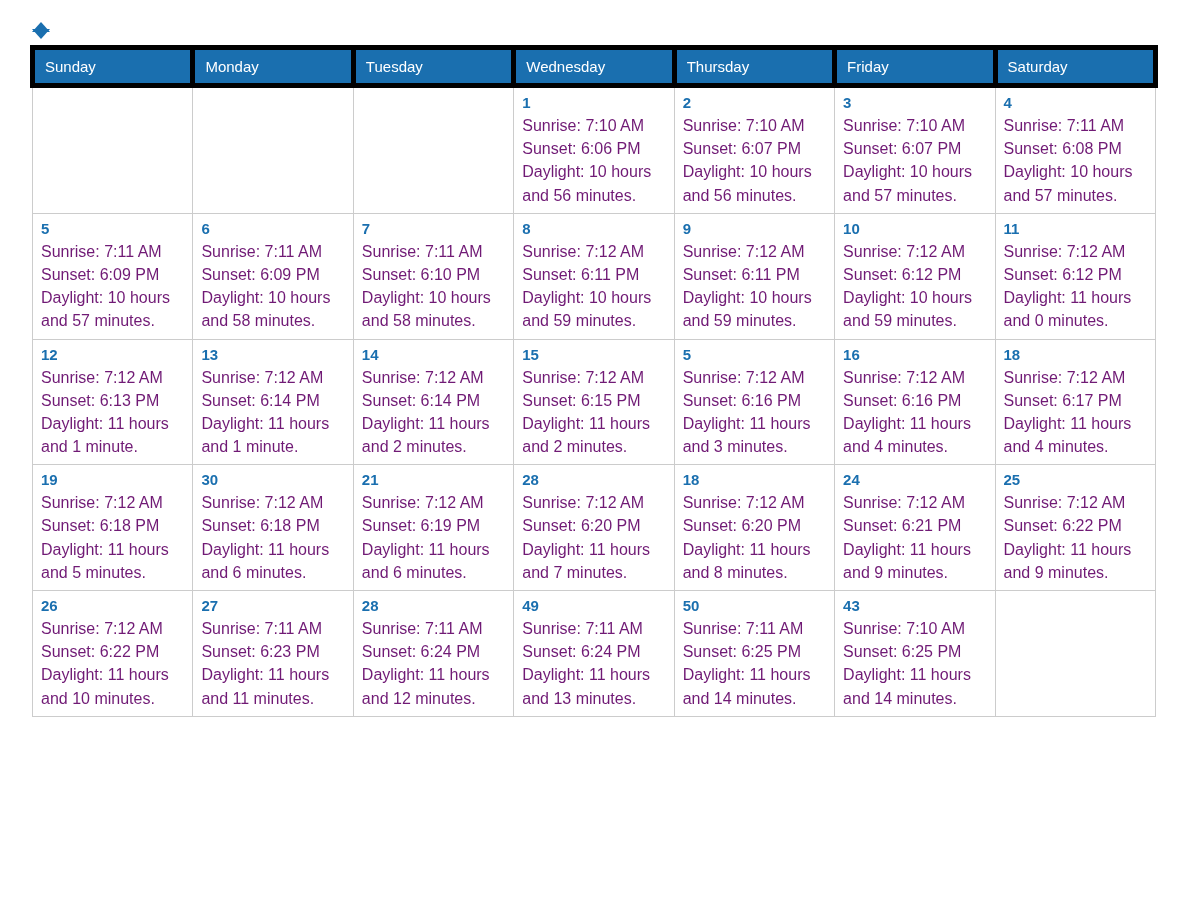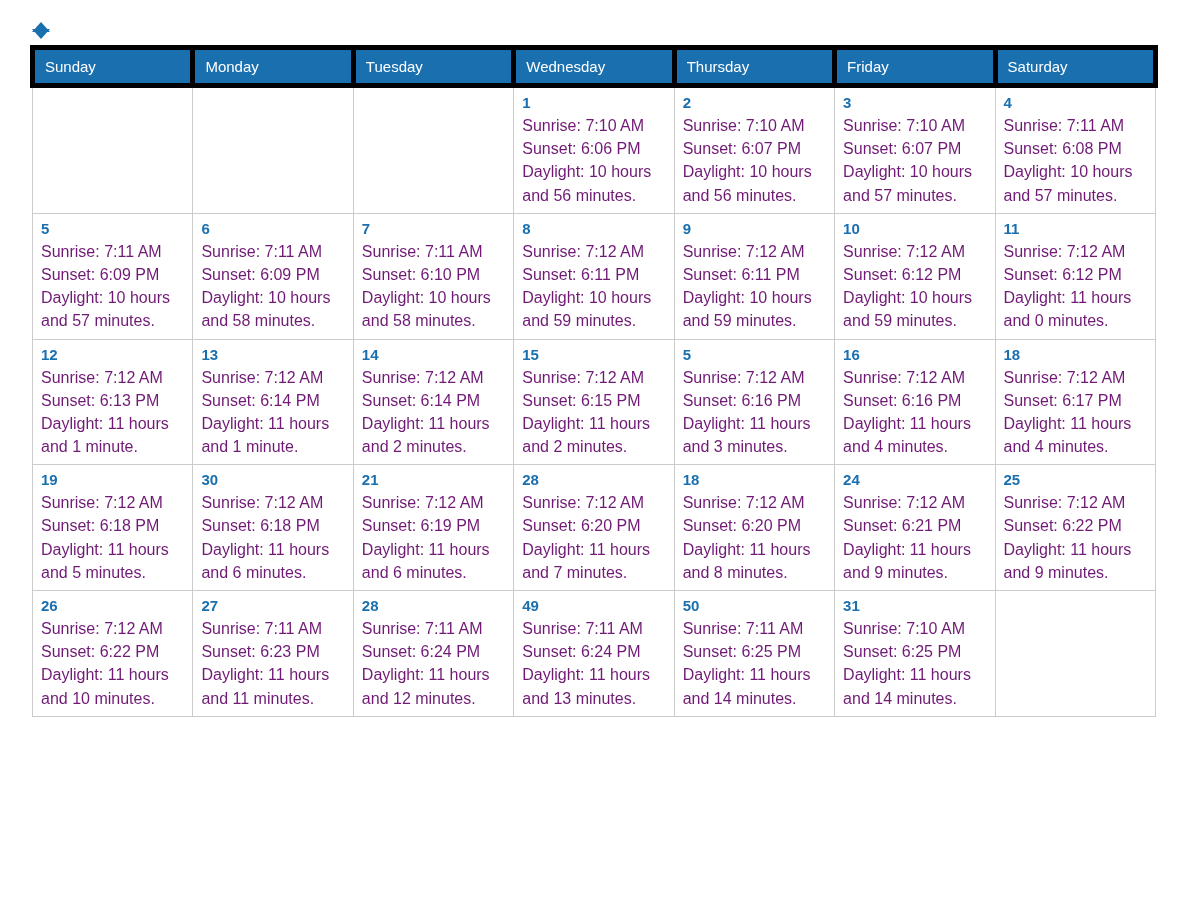--- a/index.html
+++ b/index.html
@@ -243,19 +243,19 @@
         </td>
         <td>
           <span class="day-num">49</span>
           <div class="day-info">Sunrise: 7:11 AM<br>Sunset: 6:24 PM<br>Daylight: 11 hours and 13 minutes.</div>
         </td>
         <td>
           <span class="day-num">50</span>
           <div class="day-info">Sunrise: 7:11 AM<br>Sunset: 6:25 PM<br>Daylight: 11 hours and 14 minutes.</div>
         </td>
         <td>
-          <span class="day-num">31</span>
+          <span class="day-num">43</span>
           <div class="day-info">Sunrise: 7:10 AM<br>Sunset: 6:25 PM<br>Daylight: 11 hours and 14 minutes.</div>
         </td>
         <td class="empty-cell"></td>
       </tr>
     </tbody>
 </table>
 
 </body></html>

